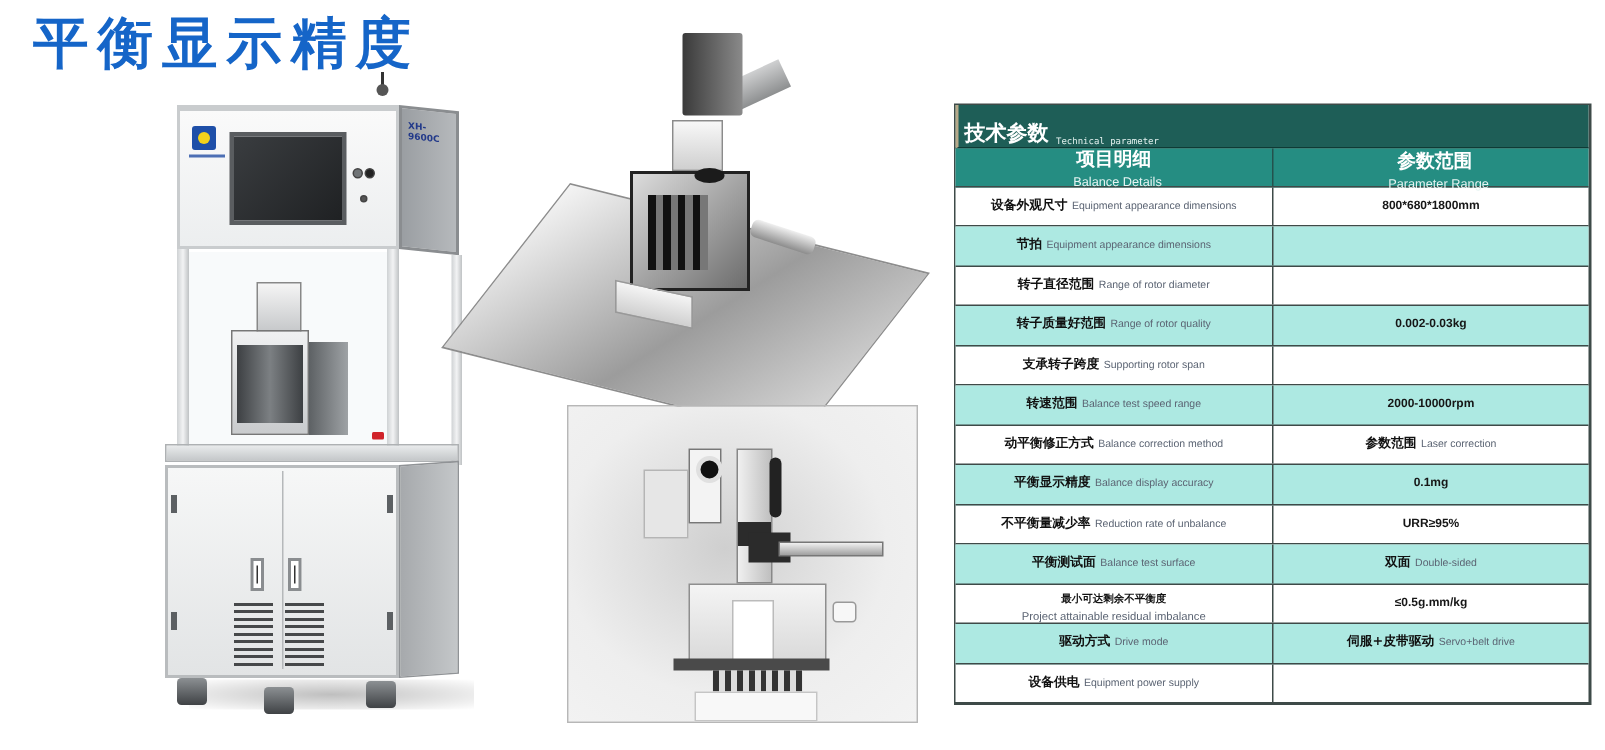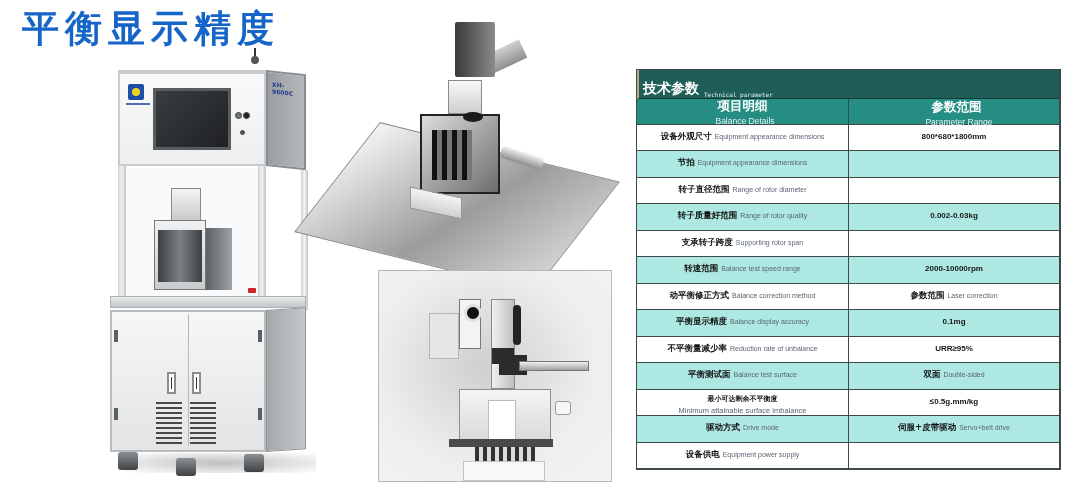--- a/index.html
+++ b/index.html
@@ -313,21 +313,21 @@
     <div class="spec-cell c1">
         <span class="cell-line"><span class="cn">平衡测试面</span><span class="en">Balance test surface</span></span>
       </div>
     <div class="spec-cell c2">
         <span class="cell-line"><span class="cn">双面</span><span class="en">Double-sided</span></span>
       </div>
   </div>
   <div class="spec-row">
     <div class="spec-cell c1 stack">
       <span class="cn-small cell-line">最小可达剩余不平衡度</span>
-      <span class="en-under">Minimum attainable surface imbalance</span>
+      <span class="en-under">Project attainable residual imbalance</span>
     </div>
     <div class="spec-cell c2">
         <span class="cell-line"><span class="val">≤0.5g.mm/kg</span></span>
       </div>
   </div>
   <div class="spec-row alt">
     <div class="spec-cell c1">
         <span class="cell-line"><span class="cn">驱动方式</span><span class="en">Drive mode</span></span>
       </div>
     <div class="spec-cell c2">

